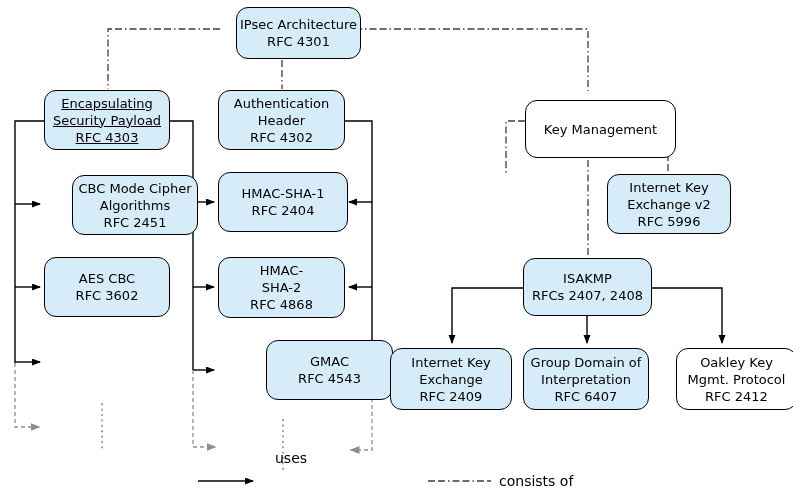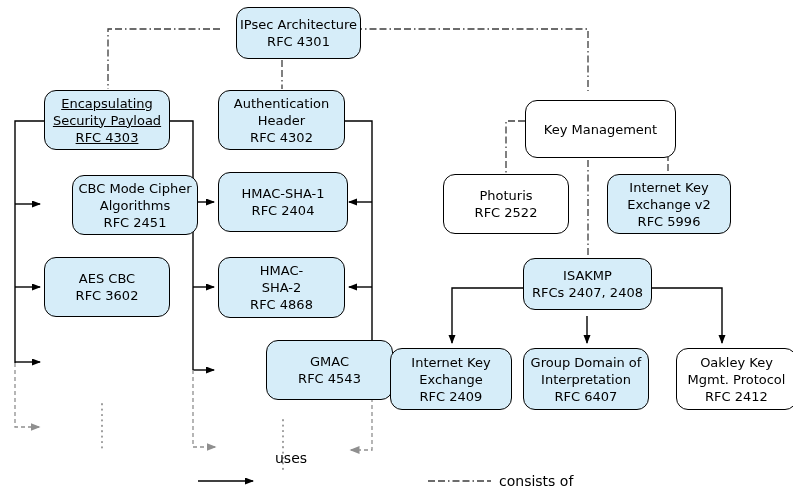--- a/index.html
+++ b/index.html
@@ -131,31 +131,27 @@
     </div>
 
   <div class="node blue" style="left:218px; top:340px; width:127px; height:60px;margin-left:48px;">
       <span class="nl">GMAC
 RFC 4543</span>
     </div>
 
   <div class="node white" style="left:525px; top:92px;  width:151px; height:58px;margin-top:8px;">
       <span class="nl">Key Management</span>
     </div>
-  <div class="node white" style="left:443px; top:174px; width:126px; height:60px;">
-      <span class="nl">Photuris
-RFC 2522</span>
-    </div>
   <div class="node blue" style="left:607px; top:174px; width:124px; height:60px;">
       <span class="nl">Internet Key
 Exchange v2
 RFC 5996</span>
     </div>
 
-  <div class="node blue" style="left:523px; top:258px; width:129px; height:52px;text-align:center;">
+  <div class="node blue" style="left:523px; top:258px; width:129px; height:58px;text-align:center;">
       <span class="nl">ISAKMP
 RFCs 2407, 2408</span>
     </div>
 
   <div class="node blue" style="left:390px; top:348px; width:122px; height:62px;">
       <span class="nl">Internet Key
 Exchange
 RFC 2409</span>
     </div>
   <div class="node blue" style="left:523px; top:348px; width:126px; height:62px;">

